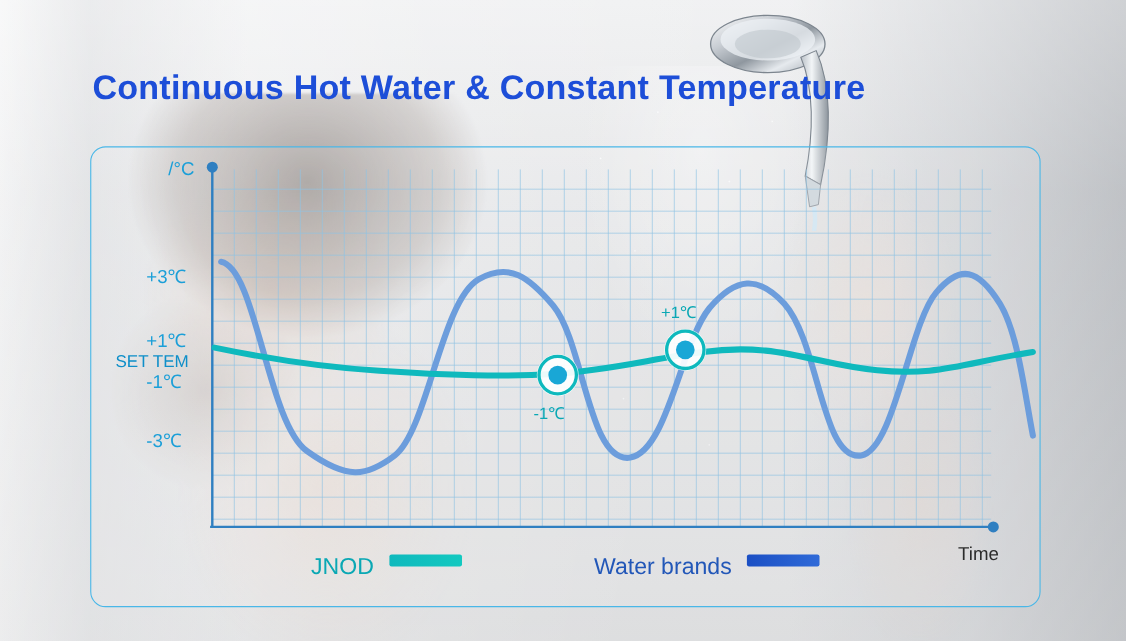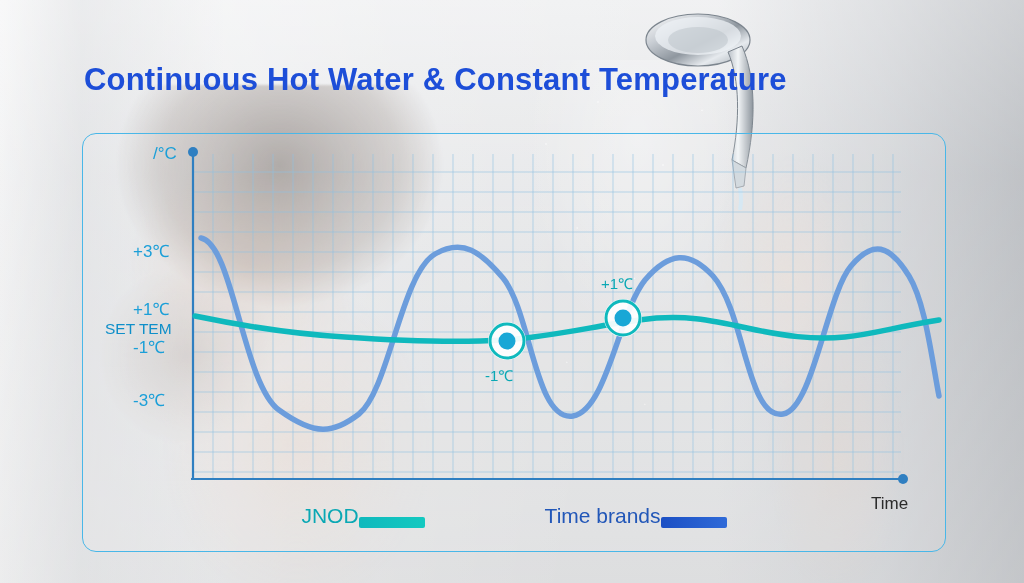--- a/index.html
+++ b/index.html
@@ -80,21 +80,21 @@
 
   .axlabel{font-family:"Liberation Sans",sans-serif;font-size:17px;fill:#1b9fd8;}
   .settem{font-family:"Liberation Sans",sans-serif;font-size:15.5px;fill:#0f8fc9;}
   .callout{font-family:"Liberation Sans",sans-serif;font-size:15px;fill:#0aa8b4;}
   .timelbl{font-family:"Liberation Sans",sans-serif;font-size:17px;fill:#2b2b2b;}
 
   #legend{
     position:absolute;left:0;top:357px;width:862px;height:50px;
     display:flex;align-items:center;justify-content:center;gap:120px;
   }
-  .legend-item{display:flex;align-items:flex-end;gap:0;}
+  .legend-item{display:flex;align-items:flex-start;gap:14px;}
   .legend-label{font-size:21px;color:#0aa8b4;white-space:nowrap;}
   .legend-label.blue{color:#2257b8;}
   .legend-swatch{width:66px;height:11px;border-radius:2px;}
 </style>
 </head>
 <body>
 
 <div id="bg">
   <div class="base"></div>
   <div class="wall"></div>
@@ -249,17 +249,17 @@
       <text class="timelbl" x="788" y="375">Time</text>
     </svg>
   </div>
 
   <div id="legend">
     <div class="legend-item">
       <span class="legend-label">JNOD</span>
       <span class="legend-swatch" style="background:linear-gradient(90deg,#0fb9bd,#13c9c0);"></span>
     </div>
     <div class="legend-item">
-      <span class="legend-label blue">Time brands</span>
+      <span class="legend-label blue">Water brands</span>
       <span class="legend-swatch" style="background:linear-gradient(90deg,#1b4fc4,#2f6ad8);"></span>
     </div>
   </div>
 </div>
 
 </body></html>

